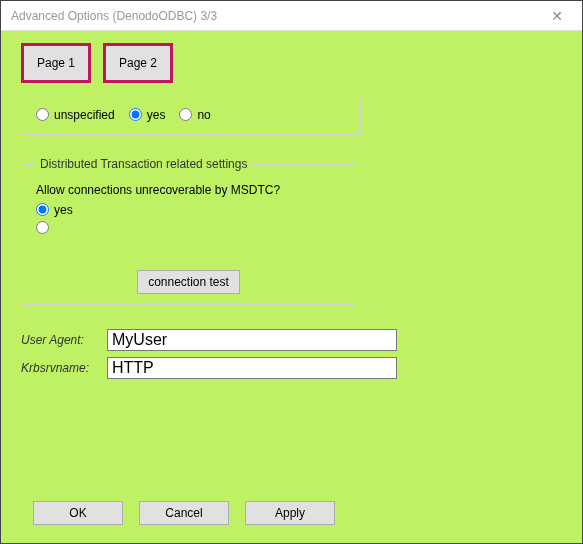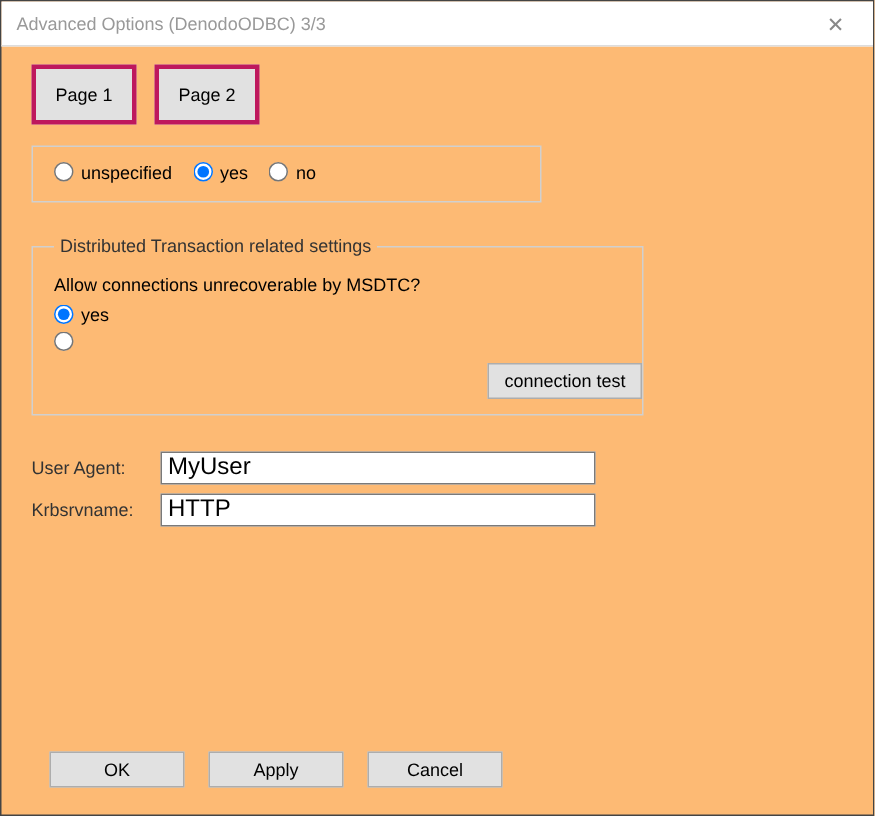--- a/index.html
+++ b/index.html
@@ -7,21 +7,21 @@
       margin: 0;
       padding: 0;
       font-family: "Segoe UI", Tahoma, sans-serif;
       font-size: 12px;
       background: #fff;
     }
     .dialog {
       width: 583px;
       height: 544px;
       border: 1px solid #444;
-      background: #fdba74;
+      background: #bef264;
       display: flex;
       flex-direction: column;
     }
     .titlebar {
       display: flex;
       align-items: center;
       justify-content: space-between;
       height: 30px;
       padding: 0 10px;
       background: #fff;
@@ -76,48 +76,48 @@
       display: flex;
       align-items: flex-start;
       gap: 3px;
     }
     input[type="radio"] {
       margin: 0 2px 0 0;
       width: 13px;
       height: 13px;
     }
     .fieldset-libpq { width: 340px; }
-    .fieldset-dtx { width: 408px; padding-bottom: 42px; position: relative; margin-top: 22px; }
+    .fieldset-dtx { width: 335px; padding-bottom: 70px; position: relative; margin-top: 22px; }
     .dtx-question { margin: 2px 0 6px 0; }
     .conn-test-row {
       position: absolute;
       bottom: 10px;
       left: 0;
       right: 0;
       display: flex;
-      justify-content: flex-end;
+      justify-content: center;
     }
     .std-btn {
       height: 24px;
       background: #e1e1e1;
       border: 1px solid #adadad;
       font-family: inherit;
       font-size: 12px;
       padding: 0 10px;
       cursor: default;
     }
     .form-grid {
       display: grid;
       grid-template-columns: 80px 290px;
       row-gap: 6px;
       column-gap: 6px;
       align-items: center;
       margin-top: 24px;
     }
-    .form-grid label { color: #333; }
+    .form-grid label { color: #333; font-style: italic; }
     .text-input {
       height: 22px;
       border: 1px solid #7a7a7a;
       background: #fff;
       padding: 0 4px;
       font-family: inherit;
       font-size: 16px;
       width: 100%;
     }
     .button-row {
@@ -184,16 +184,16 @@
       <label>User Agent:</label>
       <input type="text" class="text-input" value="MyUser" style="">
       <label>Krbsrvname:</label>
       <input type="text" class="text-input" value="HTTP" style="">
     </div>
 
   </div>
 
   <div class="button-row">
     <button class="std-btn">OK</button>
+    <button class="std-btn">Cancel</button>
     <button class="std-btn">Apply</button>
-    <button class="std-btn">Cancel</button>
   </div>
 </div>
 
 </body></html>

